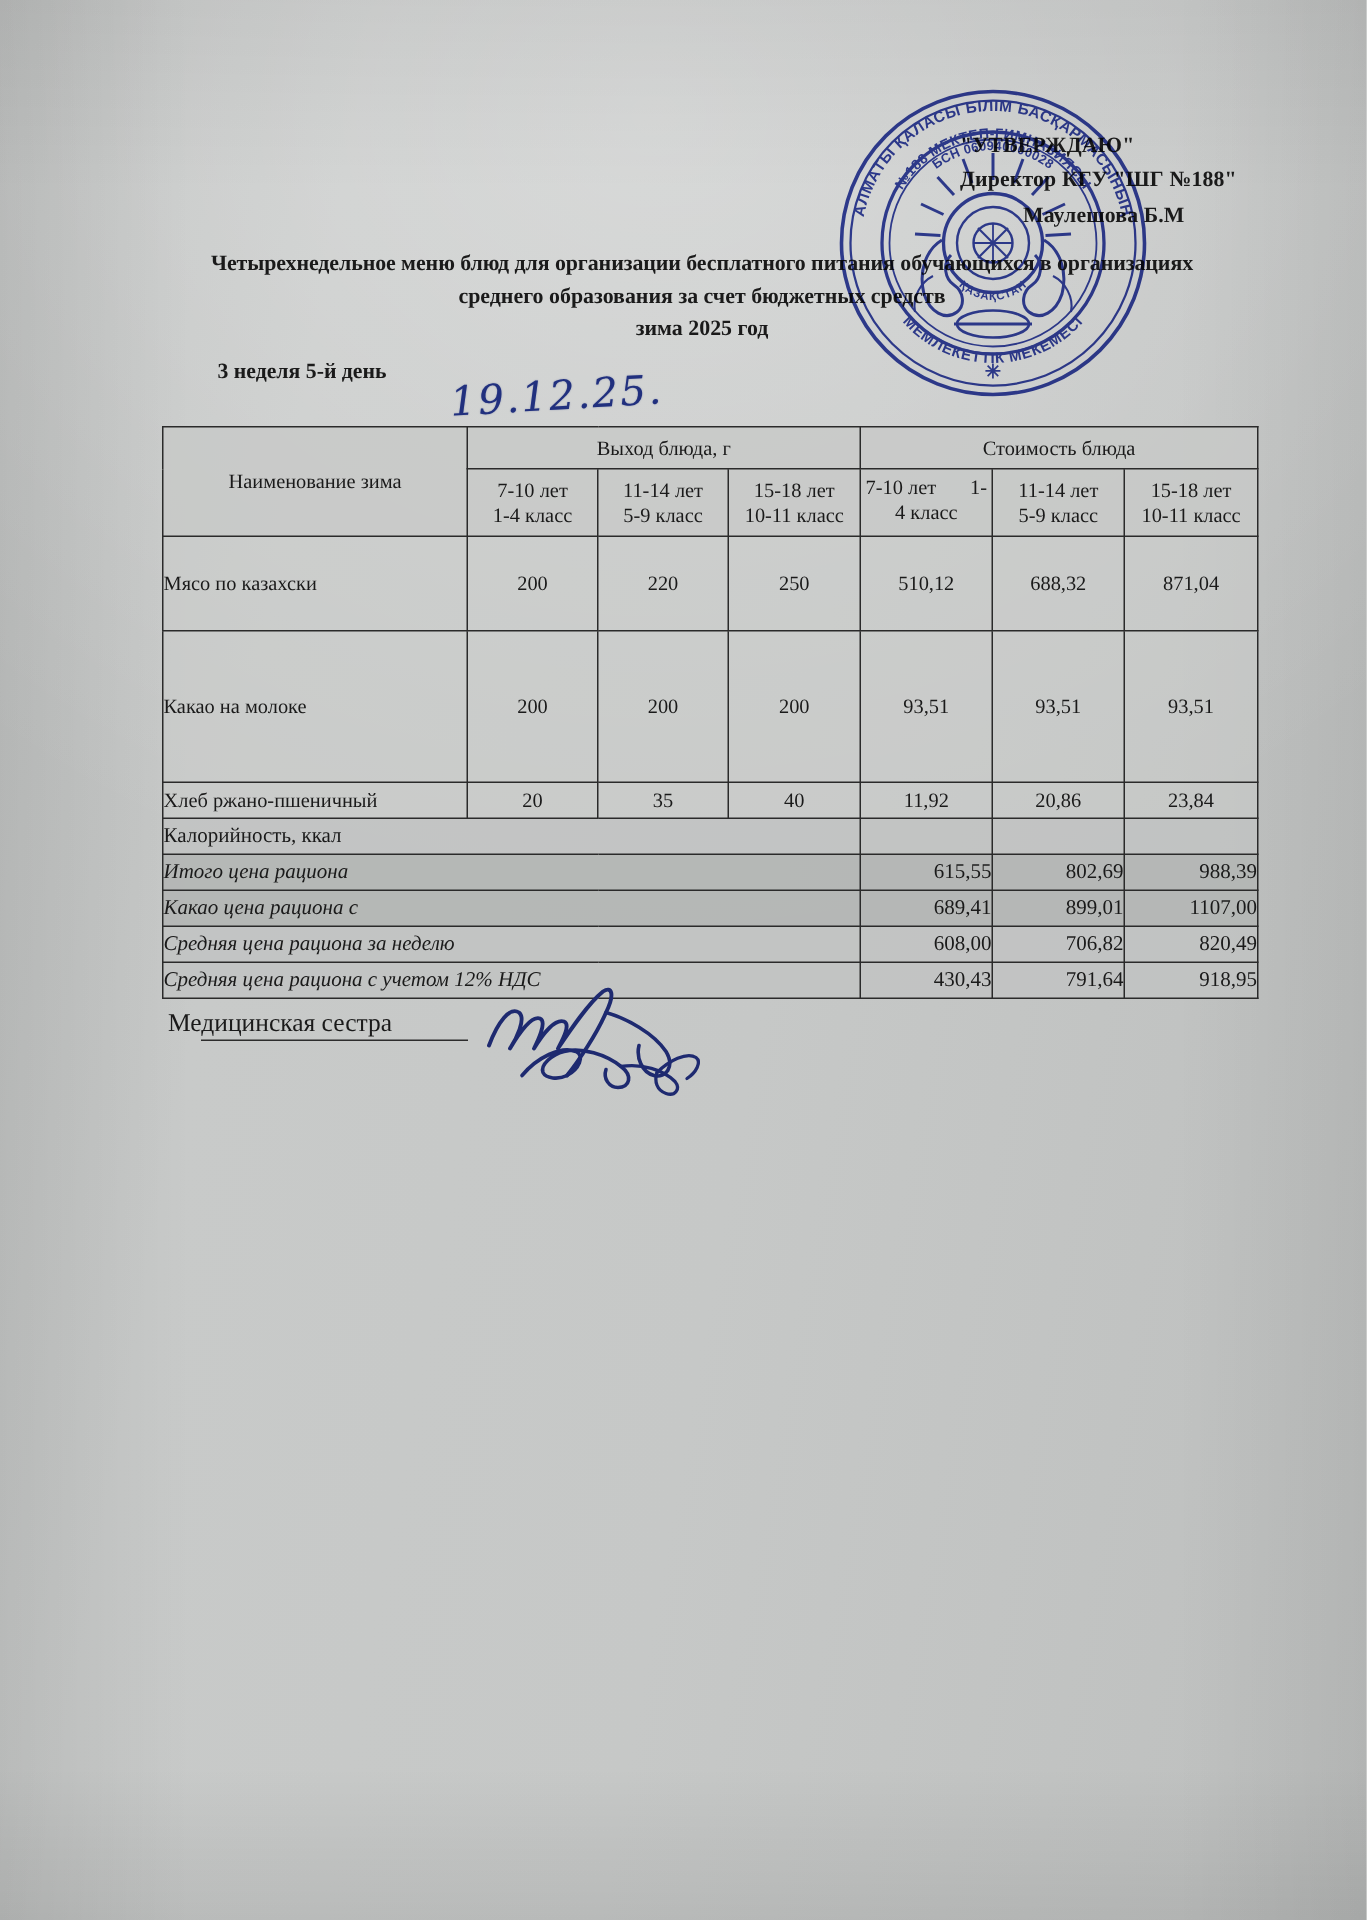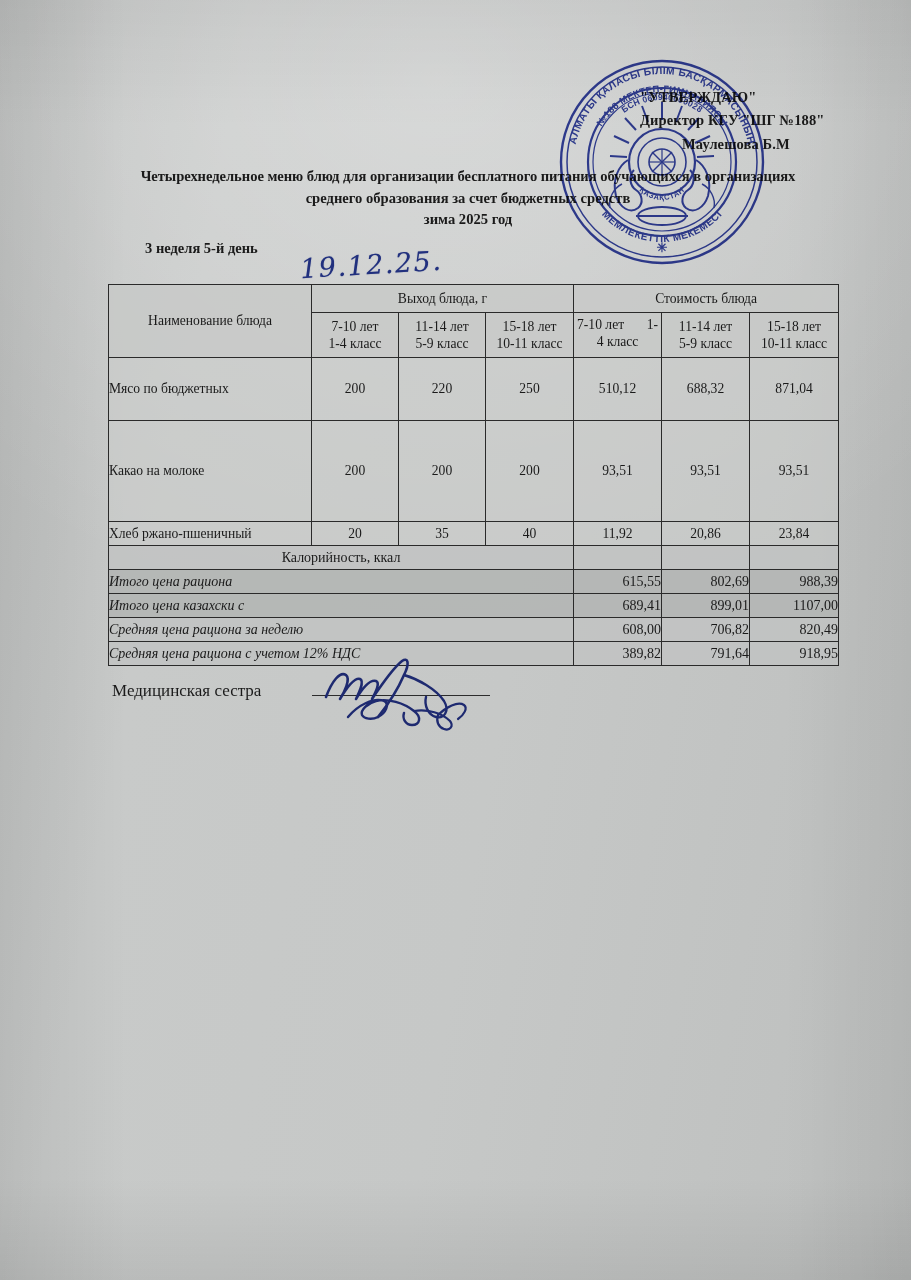--- a/index.html
+++ b/index.html
@@ -136,21 +136,21 @@
 
   .sum-row td { height: 23px; }
   .sum-label {
     text-align: left;
     padding-left: 5px;
     font-style: italic;
     font-weight: bold;
     font-size: 14px;
   }
   .sum-label-plain {
-    text-align: center;
+    text-align: left;
     padding-left: 5px;
     font-weight: bold;
     font-style: normal;
     font-size: 14px;
   }
   .sum-val {
     text-align: right;
     padding-right: 5px;
     font-weight: bold;
     font-size: 14px;
@@ -178,20 +178,21 @@
     position: absolute;
     left: 112px;
     top: 672px;
     z-index: 5;
     font-size: 17px;
   }
   .sig-row {
     display: flex;
     align-items: flex-end;
     height: 29px;
+    flex-direction: column;
   }
   .sig-label { width: 200px; white-space: nowrap; }
   .sig-line {
     width: 178px;
     border-bottom: 1.6px solid #2c2c2c;
     height: 1px;
     margin-bottom: 5px;
   }
   #signature-ink {
     position: absolute;
@@ -248,21 +249,21 @@
       <col style="width:203px">
       <col style="width:87px">
       <col style="width:87px">
       <col style="width:88px">
       <col style="width:88px">
       <col style="width:88px">
       <col style="width:89px">
     </colgroup>
     <thead>
       <tr>
-        <td class="hdr name-col-head" rowspan="2">Наименование блюда</td>
+        <td class="hdr name-col-head" rowspan="2">Наименование зима</td>
         <td class="hdr hdr-group" colspan="3">Выход блюда, г</td>
         <td class="hdr hdr-group" colspan="3">Стоимость блюда</td>
       </tr>
       <tr>
         <td class="hdr hdr-sub">
           <div>7-10 лет</div>
           <div>1-4 класс</div>
         </td>
         <td class="hdr hdr-sub">
           <div>11-14 лет</div>
@@ -286,21 +287,21 @@
           <div>5-9 класс</div>
         </td>
         <td class="hdr hdr-sub">
           <div>15-18 лет</div>
           <div>10-11 класс</div>
         </td>
       </tr>
     </thead>
     <tbody>
       <tr class="row-tall-1">
-        <td class="dish-name">Мясо по бюджетных</td>
+        <td class="dish-name">Мясо по казахски</td>
         <td class="num">200</td>
         <td class="num">220</td>
         <td class="num">250</td>
         <td class="num">510,12</td>
         <td class="num">688,32</td>
         <td class="num">871,04</td>
       </tr>
       <tr class="row-tall-2">
         <td class="dish-name">Какао на молоке</td>
         <td class="num">200</td>
@@ -326,34 +327,34 @@
         <td class="sum-val"></td>
         <td class="sum-val"></td>
       </tr>
       <tr class="sum-row shade-a">
         <td class="sum-label" colspan="4">Итого цена рациона</td>
         <td class="sum-val">615,55</td>
         <td class="sum-val">802,69</td>
         <td class="sum-val">988,39</td>
       </tr>
       <tr class="sum-row shade-a">
-        <td class="sum-label" colspan="4">Итого цена казахски с</td>
+        <td class="sum-label" colspan="4">Какао цена рациона с</td>
         <td class="sum-val">689,41</td>
         <td class="sum-val">899,01</td>
         <td class="sum-val">1107,00</td>
       </tr>
       <tr class="sum-row shade-b">
         <td class="sum-label" colspan="4">Средняя цена рациона за неделю</td>
         <td class="sum-val">608,00</td>
         <td class="sum-val">706,82</td>
         <td class="sum-val">820,49</td>
       </tr>
       <tr class="sum-row shade-b">
         <td class="sum-label" colspan="4">Средняя цена рациона с учетом 12% НДС</td>
-        <td class="sum-val">389,82</td>
+        <td class="sum-val">430,43</td>
         <td class="sum-val">791,64</td>
         <td class="sum-val">918,95</td>
       </tr>
     </tbody>
   </table>
 </div>
 
 <div id="signature-block">
   <div class="sig-row">
     <span class="sig-label">Медицинская сестра</span>

